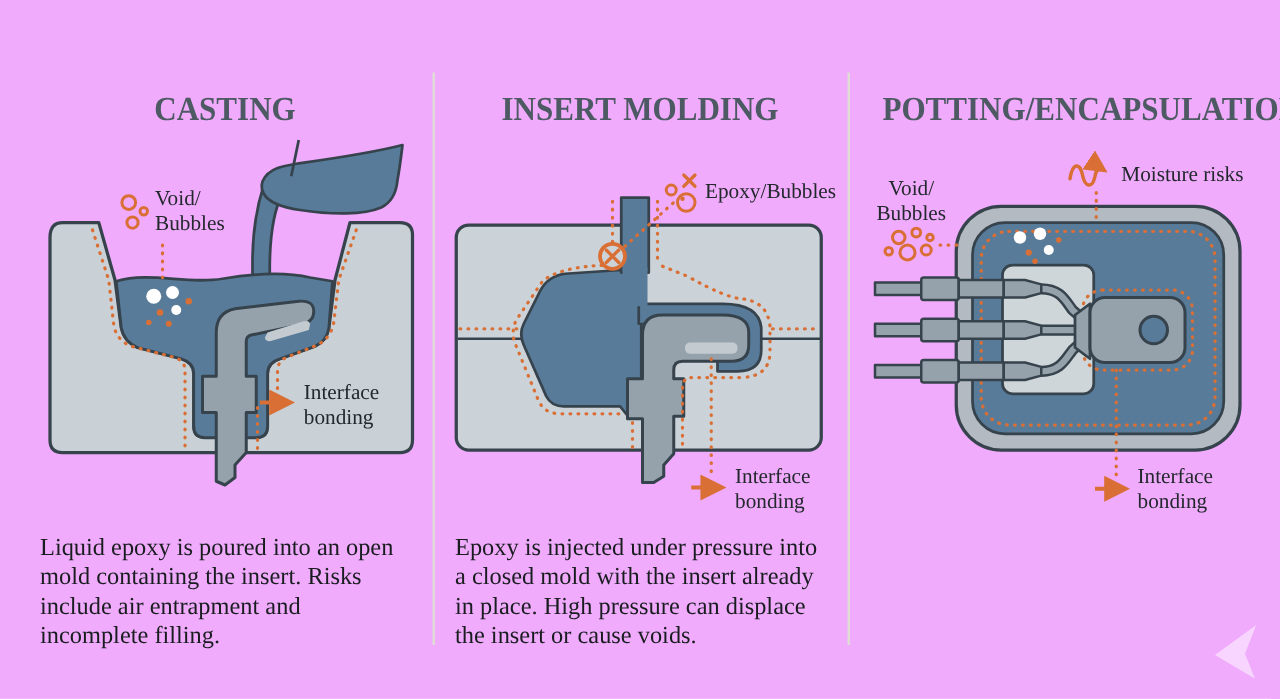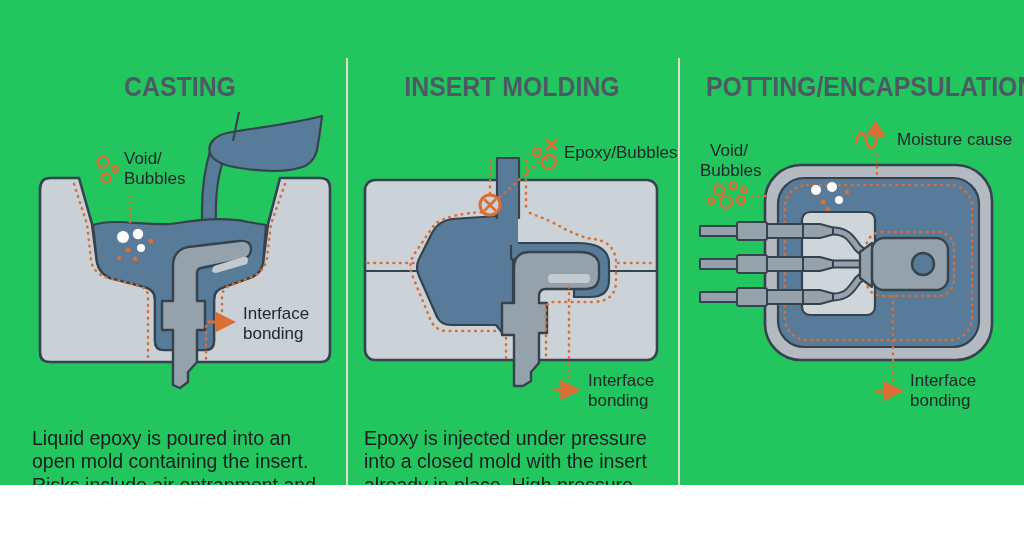--- a/index.html
+++ b/index.html
@@ -1,17 +1,17 @@
 <!DOCTYPE html>
 <html><head>
 <meta charset="utf-8">
 <style>
   html,body{margin:0;padding:0;}
-  #stage{position:relative;width:1024px;height:485px;background:#22c55e;overflow:hidden;
-         font-family:Liberation Sans, sans-serif;}
+  #stage{position:relative;width:1024px;height:559px;background:#f0abfc;overflow:hidden;
+         font-family:Liberation Serif, serif;}
   .divider{position:absolute;top:58px;height:458px;width:2px;background:#e0dcd5;}
   .col-title{position:absolute;top:72px;font-size:27px;font-weight:bold;color:#4e5a63;
              text-align:center;transform:scaleX(0.92);letter-spacing:0px;white-space:nowrap;
              transform-origin:center;}
   .diagram-svg{position:absolute;left:0;top:0;}
   .anno{position:absolute;font-size:17px;line-height:1.18;color:#22282c;}
   .anno div{white-space:nowrap;}
   .para{position:absolute;top:427px;font-size:19.5px;line-height:1.2;color:#191d20;}
   .watermark{position:absolute;opacity:.5;}
 </style>
@@ -200,21 +200,21 @@
 
   <div class="anno" style="left:564px;top:143px">
     <div>Epoxy/Bubbles</div>
   </div>
   <div class="anno" style="left:588px;top:371px">
     <div>Interface</div>
     <div>bonding</div>
   </div>
 
   <div class="anno" style="left:897px;top:130px">
-    <div>Moisture cause</div>
+    <div>Moisture risks</div>
   </div>
   <div class="anno" style="left:700px;top:141px;width:58px;text-align:center">
     <div>Void/</div>
     <div>Bubbles</div>
   </div>
   <div class="anno" style="left:910px;top:371px">
     <div>Interface</div>
     <div>bonding</div>
   </div>
 

